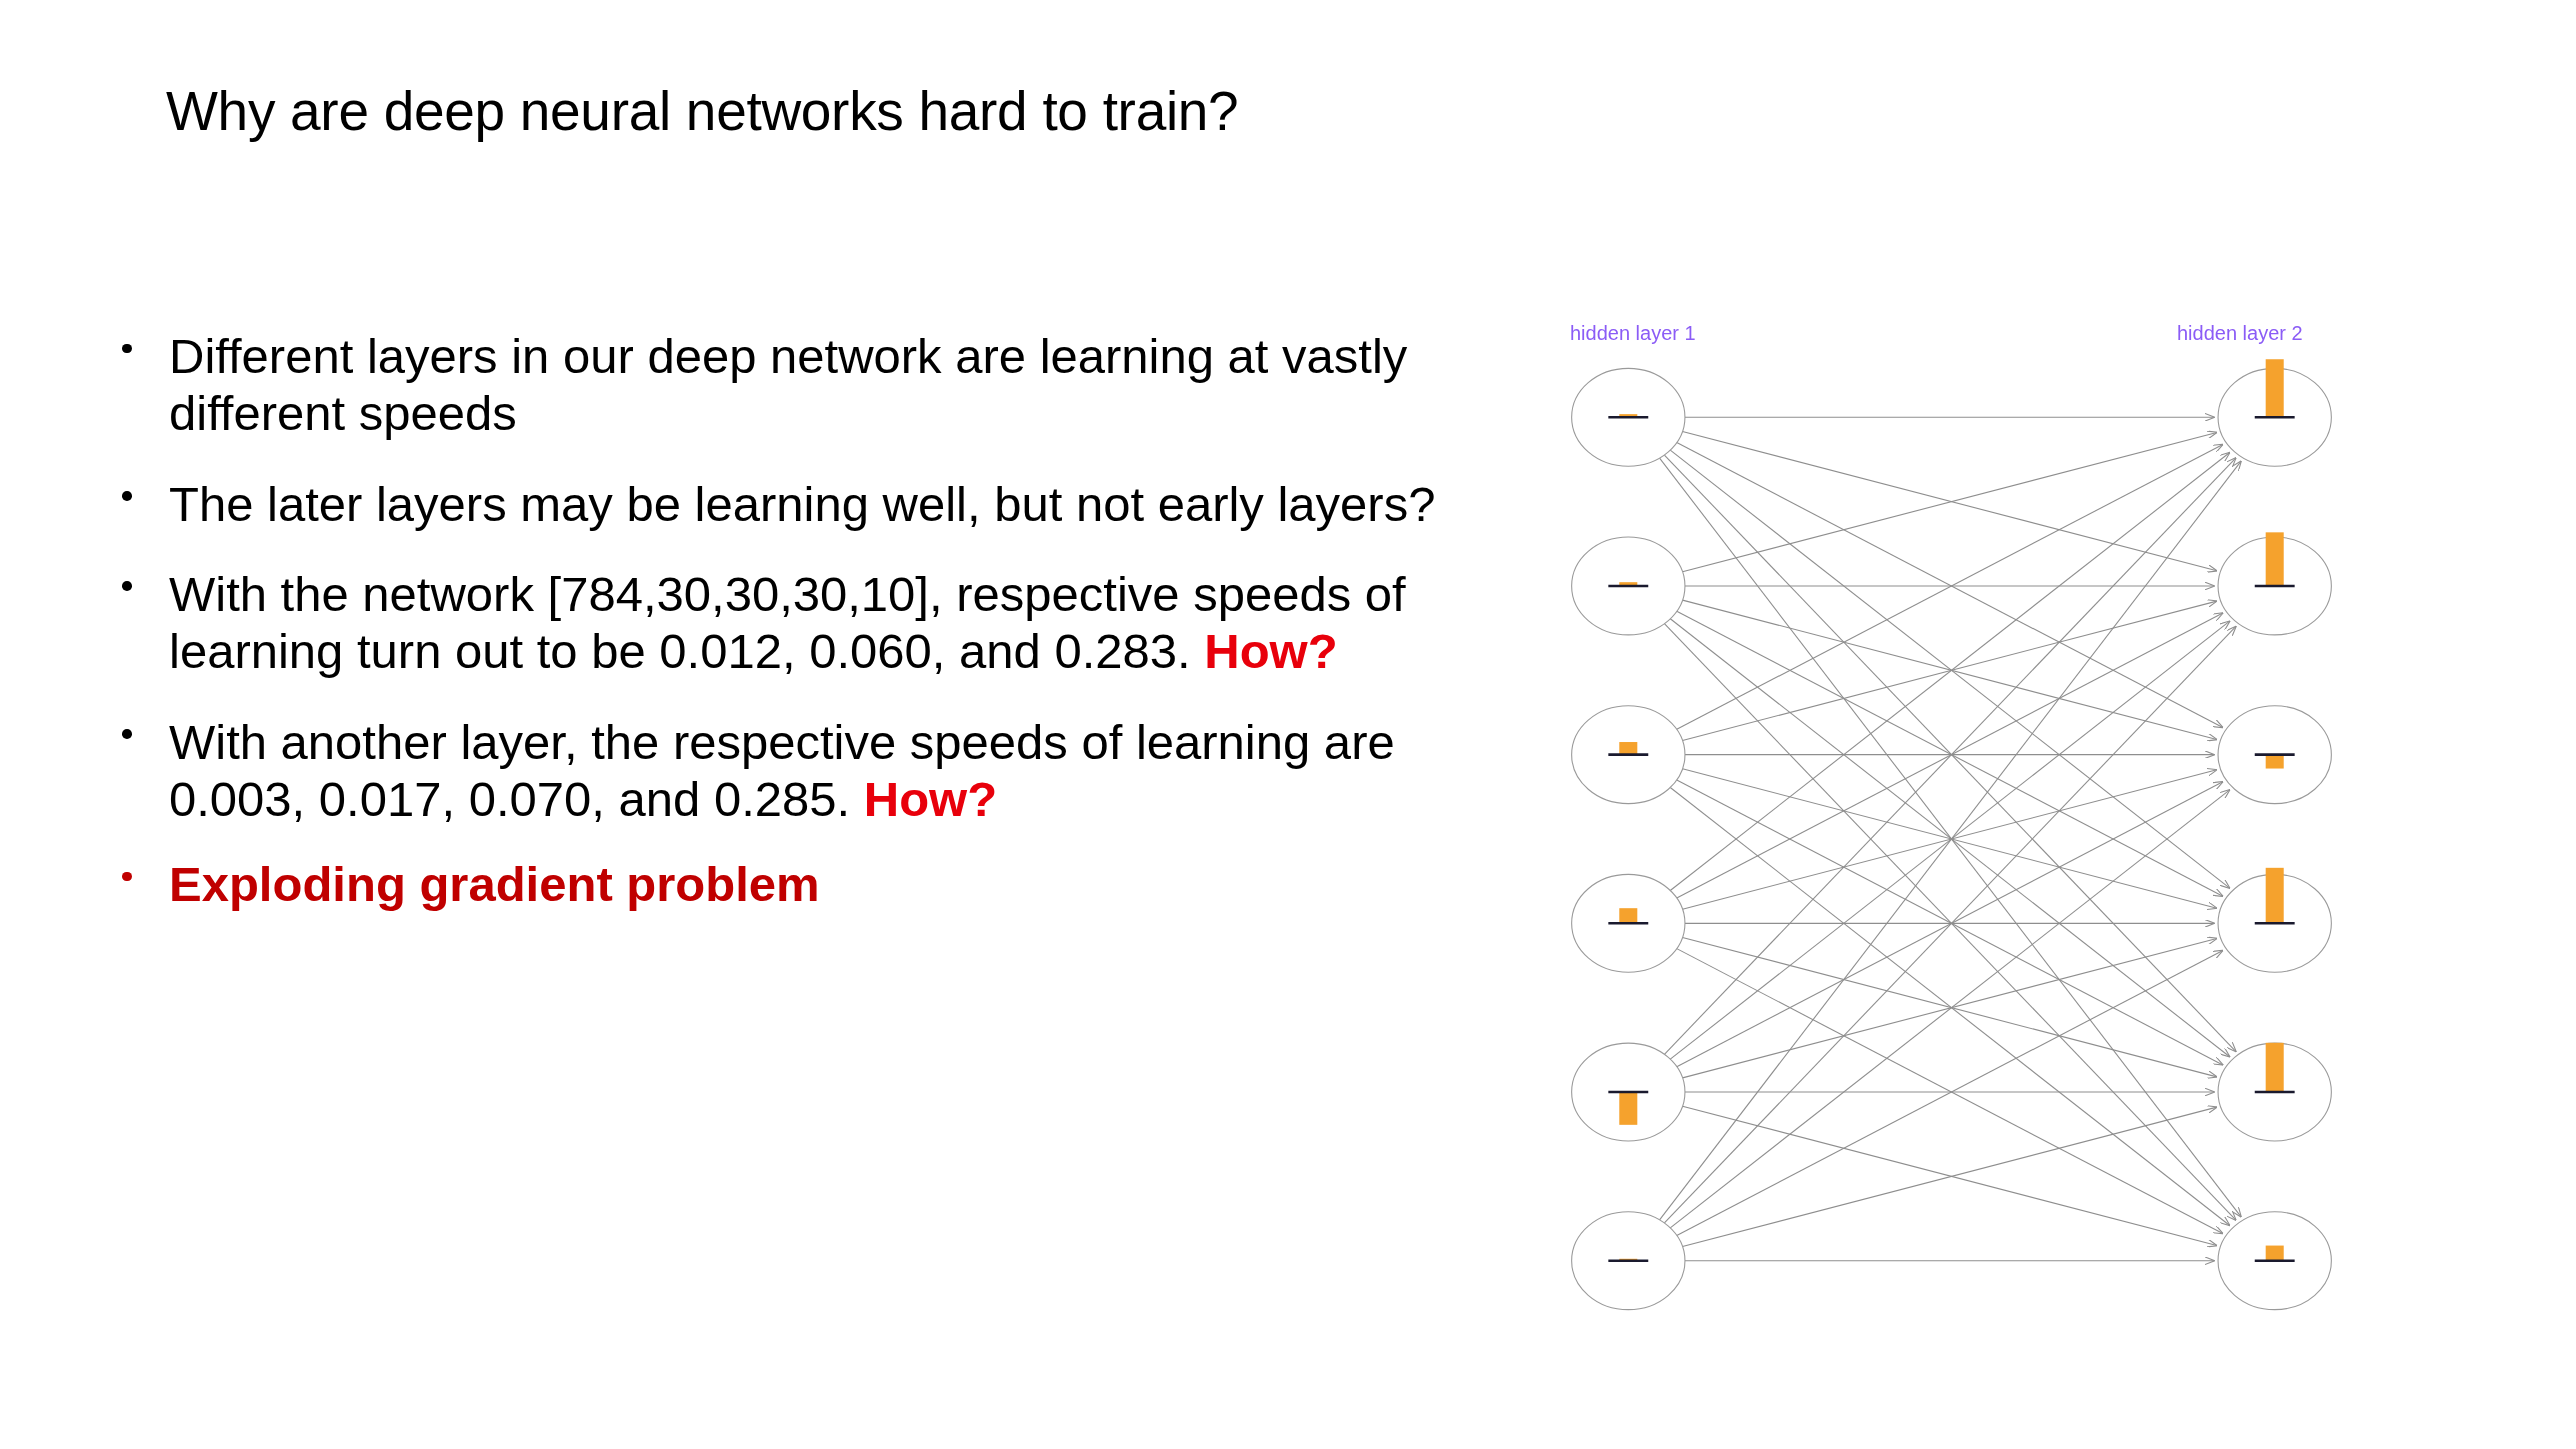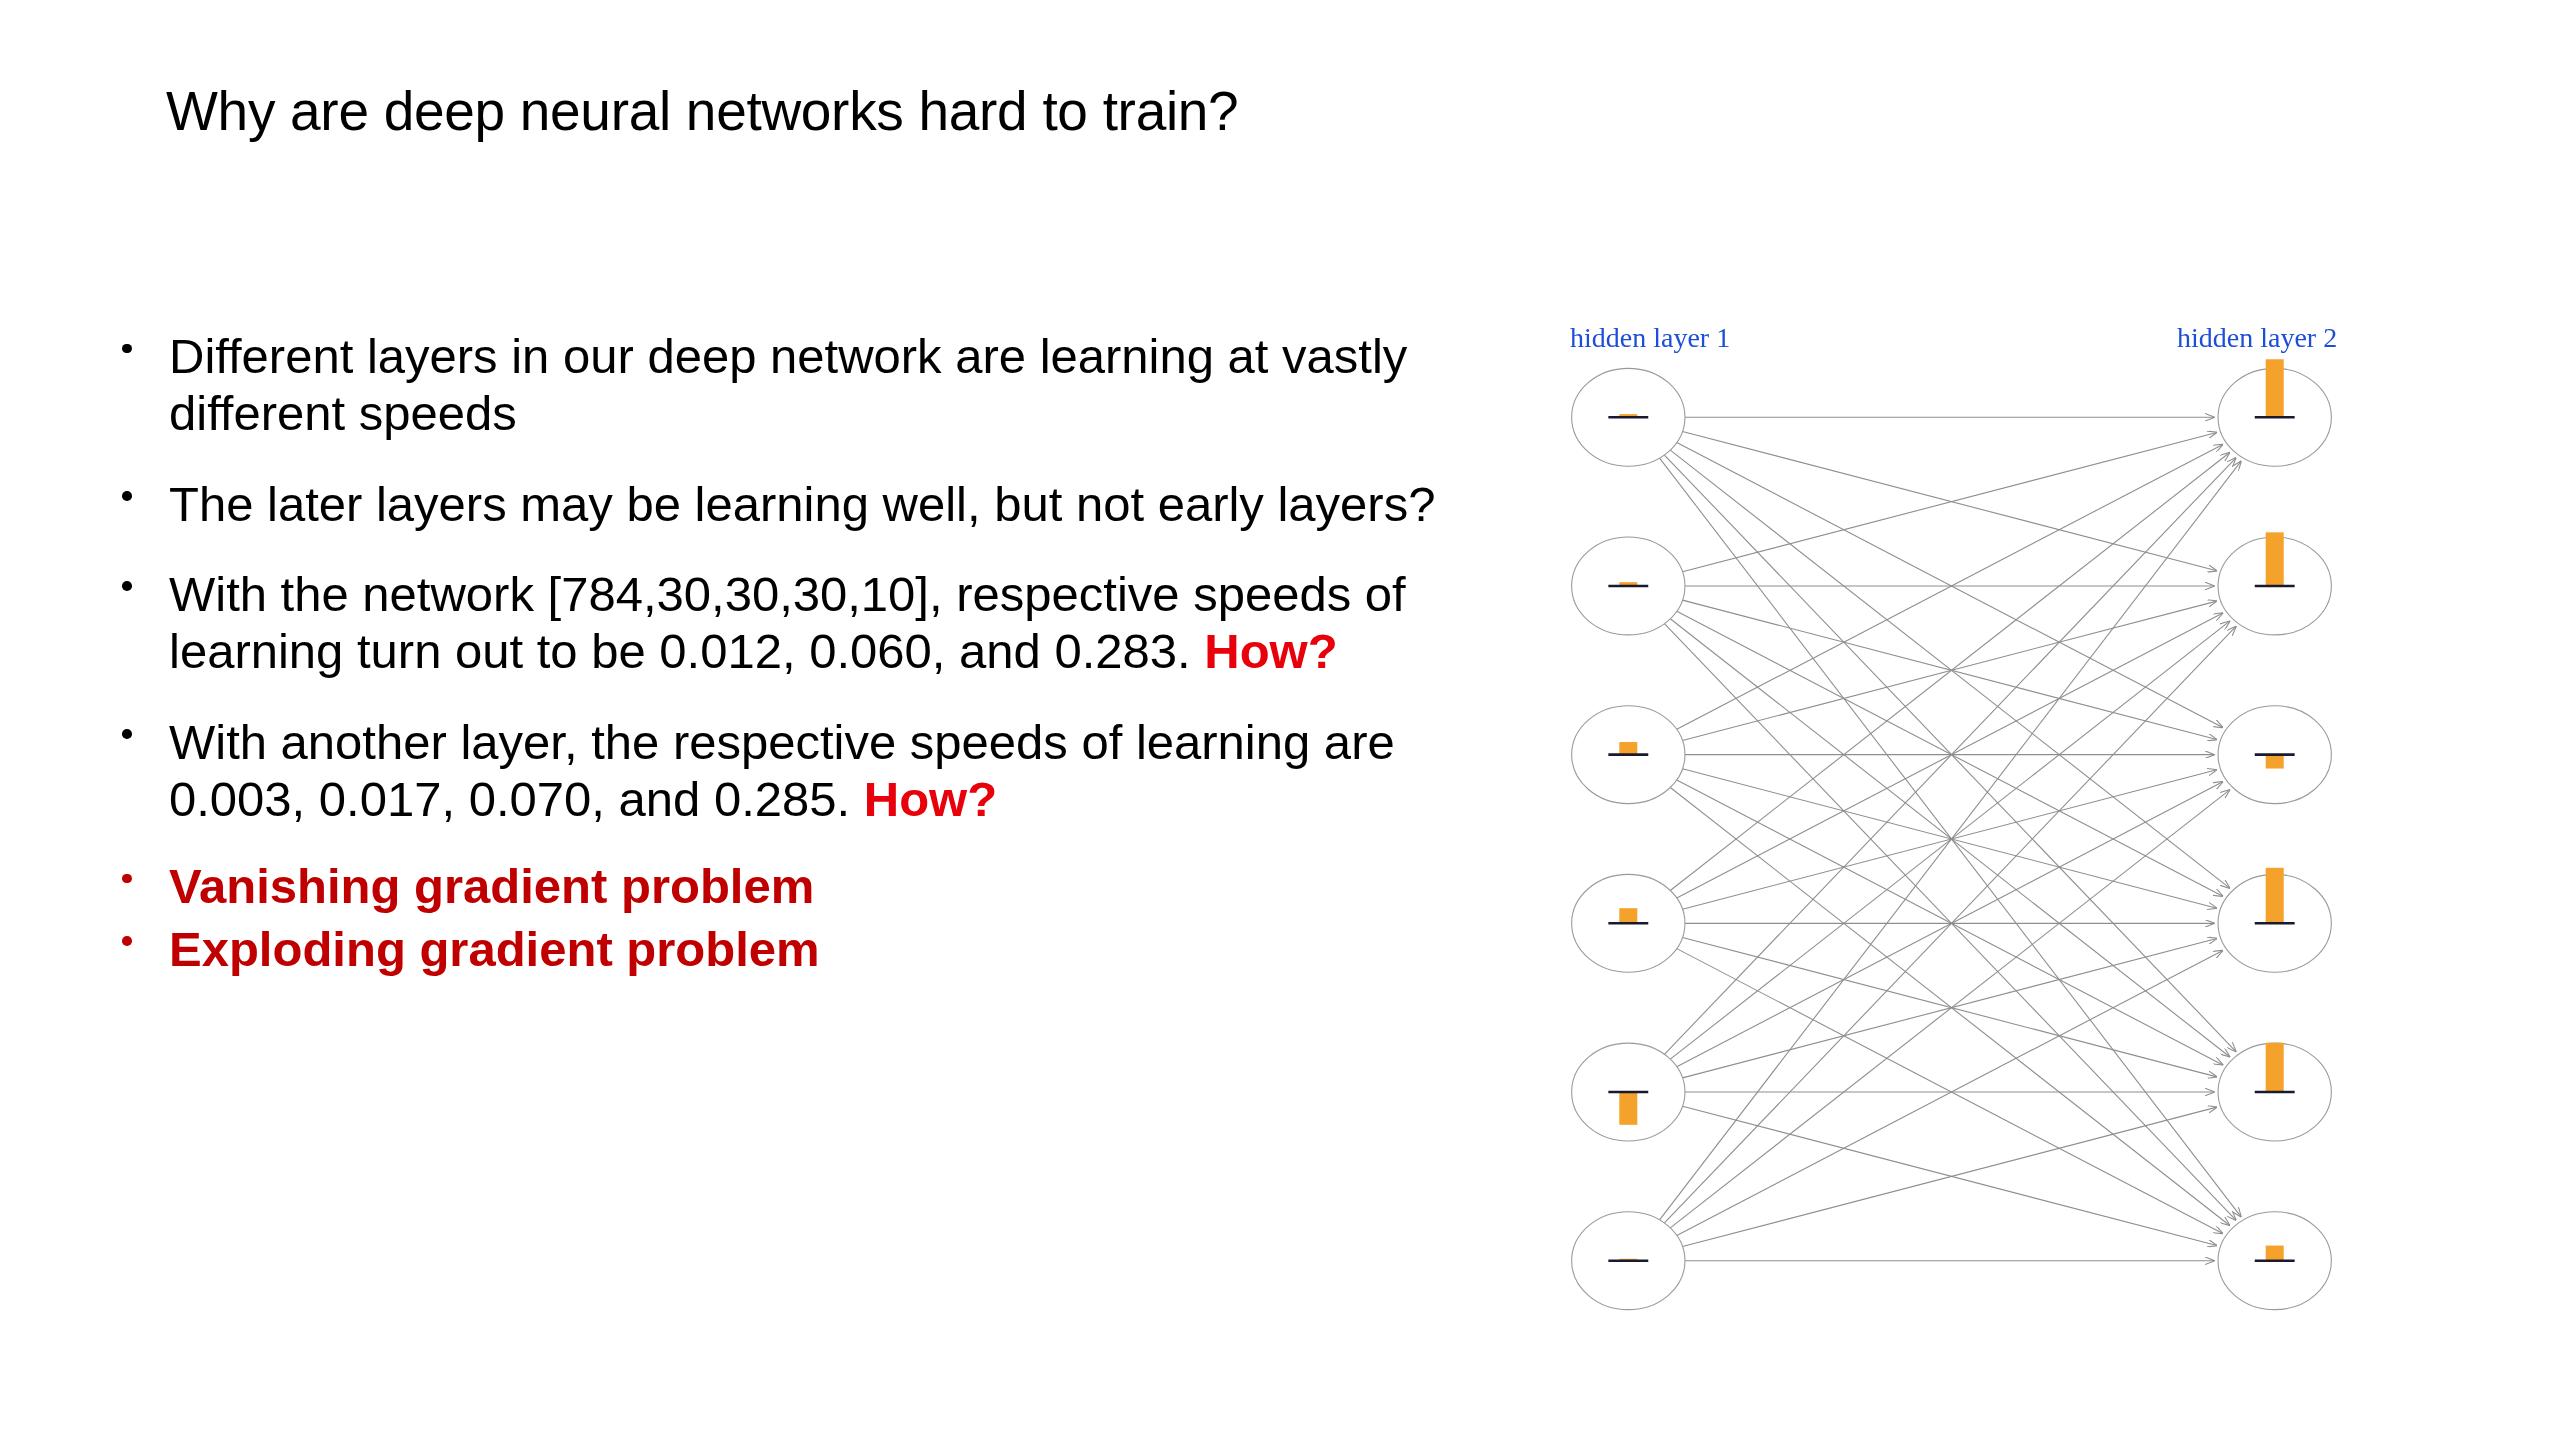--- a/index.html
+++ b/index.html
@@ -67,23 +67,23 @@
   
   #nn-figure {
     position: absolute;
     left: 1533px;
     top: 322px;
     width: 837px;
     height: 1043px;
   }
   .layer-label {
     position: absolute;
-    font-size: 28px;
-    color: #1d4ed8;
-    font-family: Liberation Serif, serif;
+    font-size: 20px;
+    color: #8b5cf6;
+    font-family: Liberation Sans, sans-serif;
     white-space: nowrap;
   }
   #label-l1 { left: 37px; top: 0px; }
   #label-l2 { left: 644px; top: 0px; }
 
   #nn-svg {
     position: absolute;
     left: 0;
     top: 0;
     width: 837px;
@@ -112,24 +112,20 @@
     <div class="bullet">
       <span class="dot"></span>
       <span>With the network [784,30,30,30,10], respective speeds of learning turn out to be 0.012, 0.060, and 0.283. </span><span class="how">How?</span>
     </div>
 
     <div class="bullet tight">
       <span class="dot"></span>
       <span>With another layer, the respective speeds of learning are 0.003, 0.017, 0.070, and 0.285. </span><span class="how">How?</span>
     </div>
 
-    <div class="bullet red-bullet gap-before-red">
-      <span class="dot"></span>
-      <span>Vanishing gradient problem</span>
-    </div>
 
     <div class="bullet red-bullet">
       <span class="dot"></span>
       <span>Exploding gradient problem</span>
     </div>
 
   </div>
 
   <div id="nn-figure">
     <div class="layer-label" id="label-l1">hidden layer 1</div>

